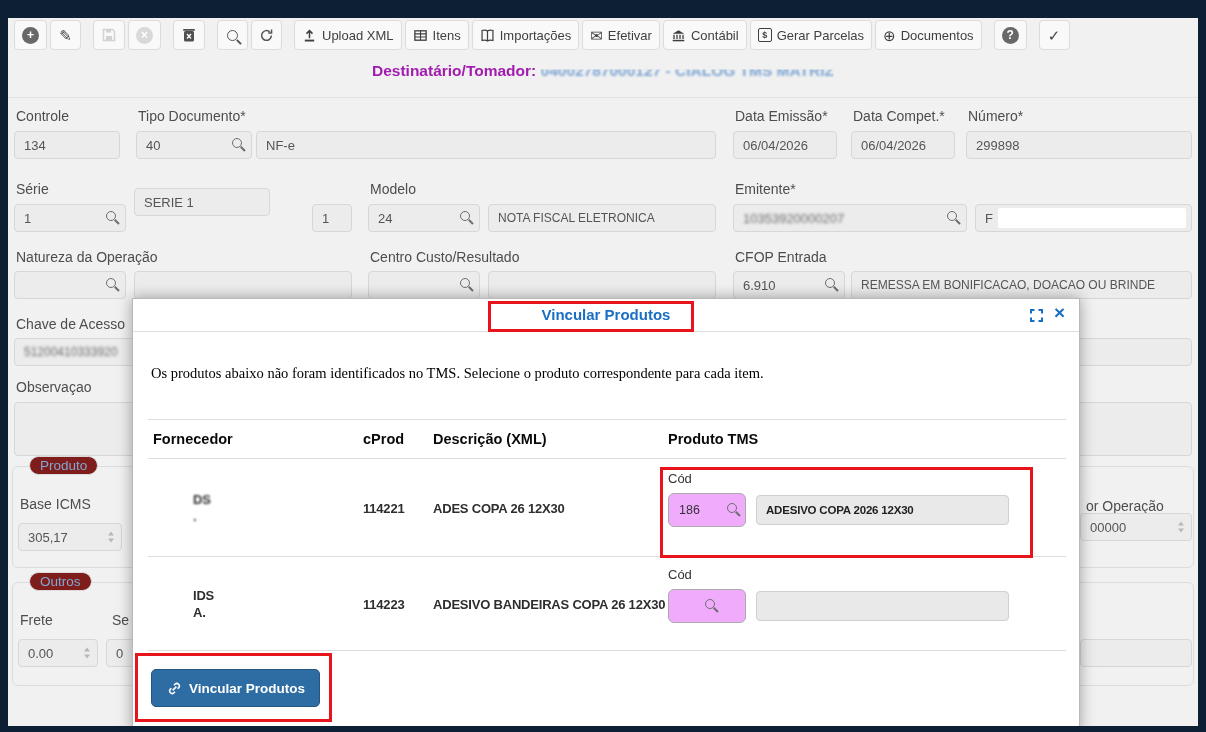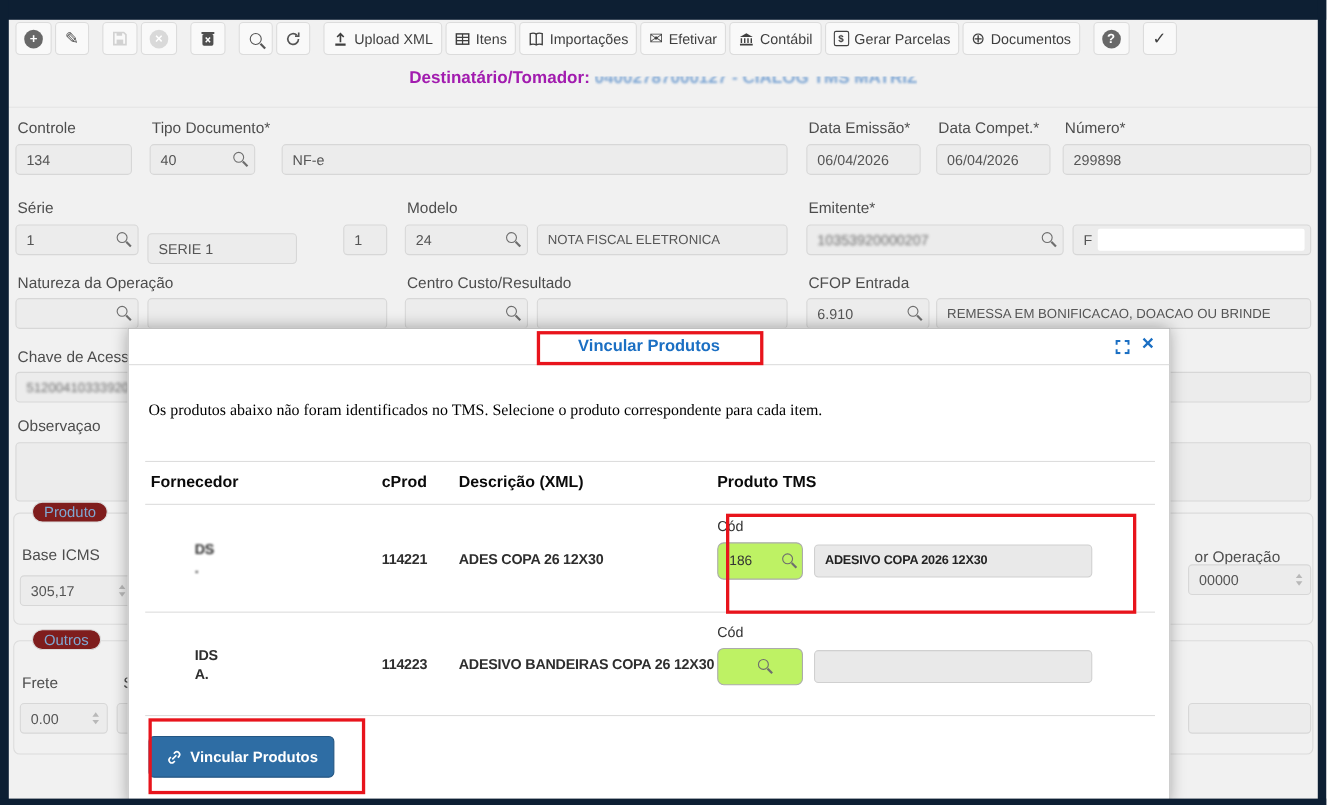--- a/index.html
+++ b/index.html
@@ -41,37 +41,37 @@
   .spin .u { border-bottom:4px solid #b8b8b8; }
   .spin .d { border-top:4px solid #b8b8b8; }
   .blur { filter: blur(1.6px); opacity:.85; }
   .blur1 { filter: blur(1px); }
   .fieldset { position:absolute; border:1px solid #dcdcdc; border-radius:6px; z-index:1; }
   .legend { position:absolute; top:-11px; left:16px; background:#7f1d1d; border:1px solid #dcdcdc; border-radius:10px;
             padding:1px 10px; font-size:13.5px; color:#7fa8d2; }
   .wcover { position:absolute; background:#fff; border-radius:2px; }
 
   
-  .modal { position:absolute; left:116px; top:298px; width:948px; height:434px; background:#fff;
+  .modal { position:absolute; left:132px; top:298px; width:948px; height:434px; background:#fff;
            border:1px solid #b9b9b9; box-shadow:0 0 14px rgba(0,0,0,.35); z-index:20; }
   .m-head { position:relative; height:33px; border-bottom:1px solid #ddd; }
   .m-title { position:absolute; left:0; right:0; top:7px; text-align:center; font-size:15px; font-weight:bold; color:#1b6fc3; }
   .m-max { position:absolute; right:36px; top:10px; cursor:pointer; }
   .m-close { position:absolute; right:14px; top:3px; font-size:19px; font-weight:bold; color:#1b6fc3; cursor:pointer; }
   .m-msg { position:absolute; left:18px; top:66px; font-size:14.5px; color:#000000;font-family:Liberation Serif, serif; }
   .tbl { position:absolute; left:15px; top:120px; width:918px; }
   .trow { position:relative; border-bottom:1px solid #ddd; }
   .thead { height:40px; border-top:1px solid #ddd; font-weight:bold; font-size:14.5px; color:#0a0a0a; }
   .th, .td { position:absolute; }
   .c1 { left:5px; }  .c1b { left:45px; }  .c2 { left:215px; }  .c3 { left:285px; width:235px; }  .c4 { left:520px; }
   .th { top:11px; }
   .cellv { font-size:13px; font-weight:bold; letter-spacing:-0.2px; color:#2e2e2e; line-height:17px; }
   .vcenter { top:50%; transform:translateY(-50%); }
   .codlbl { font-size:13px; color:#333; }
-  .codbox { position:relative; width:78px; height:34px; background:#bef264; border:1px solid #ababab; border-radius:6px;
+  .codbox { position:relative; width:78px; height:34px; background:#f0abfc; border:1px solid #ababab; border-radius:6px;
             display:flex; align-items:center; padding:0 24px 0 10px; font-size:12.5px; color:#333; }
   .tmsfld { width:253px; height:30px; background:#e9e9e9; border:1px solid #d0d0d0; border-radius:4px;
             display:flex; align-items:center; padding:0 9px; font-size:11.5px; font-weight:bold; letter-spacing:-0.2px; color:#222;
             white-space:nowrap; overflow:hidden; }
   .ctrls { display:flex; align-items:center; gap:10px; }
   .m-btn { position:absolute; left:18px; top:370px; height:38px; display:flex; align-items:center; gap:6px;
            background:#2e6da4; border:1px solid #245682; border-radius:5px; color:#fff; font-size:13.5px; font-weight:bold;
            padding:0 14px; cursor:pointer; }
 
   .hl { position:absolute; border:3px solid #e8141c; z-index:40; pointer-events:none; }
@@ -171,21 +171,21 @@
 
   <div class="lbl" style="left:16px;top:108px">Controle</div>
   <div class="lbl" style="left:138px;top:108px">Tipo Documento*</div>
   <div class="lbl" style="left:735px;top:108px">Data Emissão*</div>
   <div class="lbl" style="left:853px;top:108px">Data Compet.*</div>
   <div class="lbl" style="left:968px;top:108px">Número*</div>
 
   <div class="fld" style="left:14px;top:131px;width:106px">
       <span>134</span>
     </div>
-  <div class="fld" style="left:136px;top:131px;width:96px;padding-right:26px">
+  <div class="fld" style="left:136px;top:131px;width:116px;padding-right:26px">
       <span>40</span>
       <span class="mag"></span>
     </div>
   <div class="fld" style="left:256px;top:131px;width:460px">
       <span>NF-e</span>
     </div>
   <div class="fld" style="left:733px;top:131px;width:104px">
       <span>06/04/2026</span>
     </div>
   <div class="fld" style="left:851px;top:131px;width:104px">
@@ -196,21 +196,21 @@
     </div>
 
   <div class="lbl" style="left:16px;top:181px">Série</div>
   <div class="lbl" style="left:370px;top:181px">Modelo</div>
   <div class="lbl" style="left:735px;top:181px">Emitente*</div>
 
   <div class="fld" style="left:14px;top:204px;width:112px;padding-right:26px">
       <span>1</span>
       <span class="mag"></span>
     </div>
-  <div class="fld" style="left:134px;top:212px;width:136px">
+  <div class="fld" style="left:134px;top:188px;width:136px">
       <span>SERIE 1</span>
     </div>
   <div class="fld" style="left:312px;top:204px;width:40px">
       <span>1</span>
     </div>
   <div class="fld" style="left:368px;top:204px;width:112px;padding-right:26px">
       <span>24</span>
       <span class="mag"></span>
     </div>
   <div class="fld" style="left:488px;top:204px;width:228px;font-size:12px">

